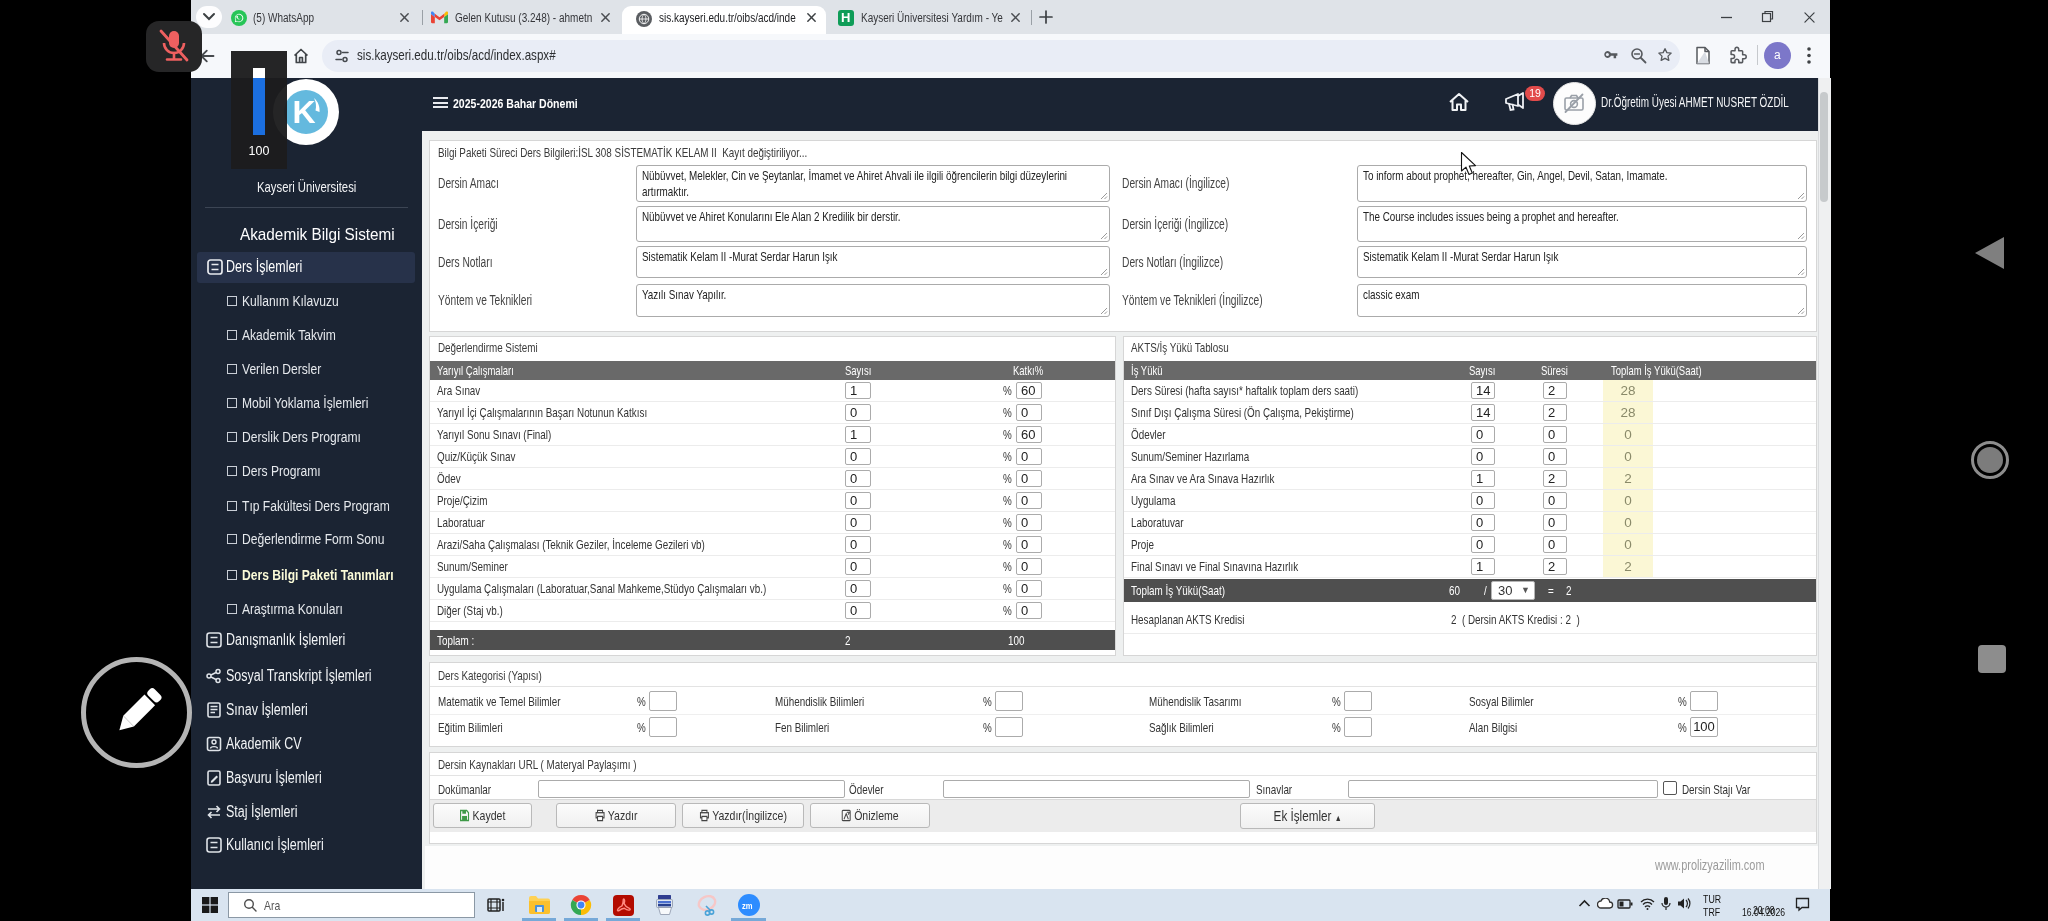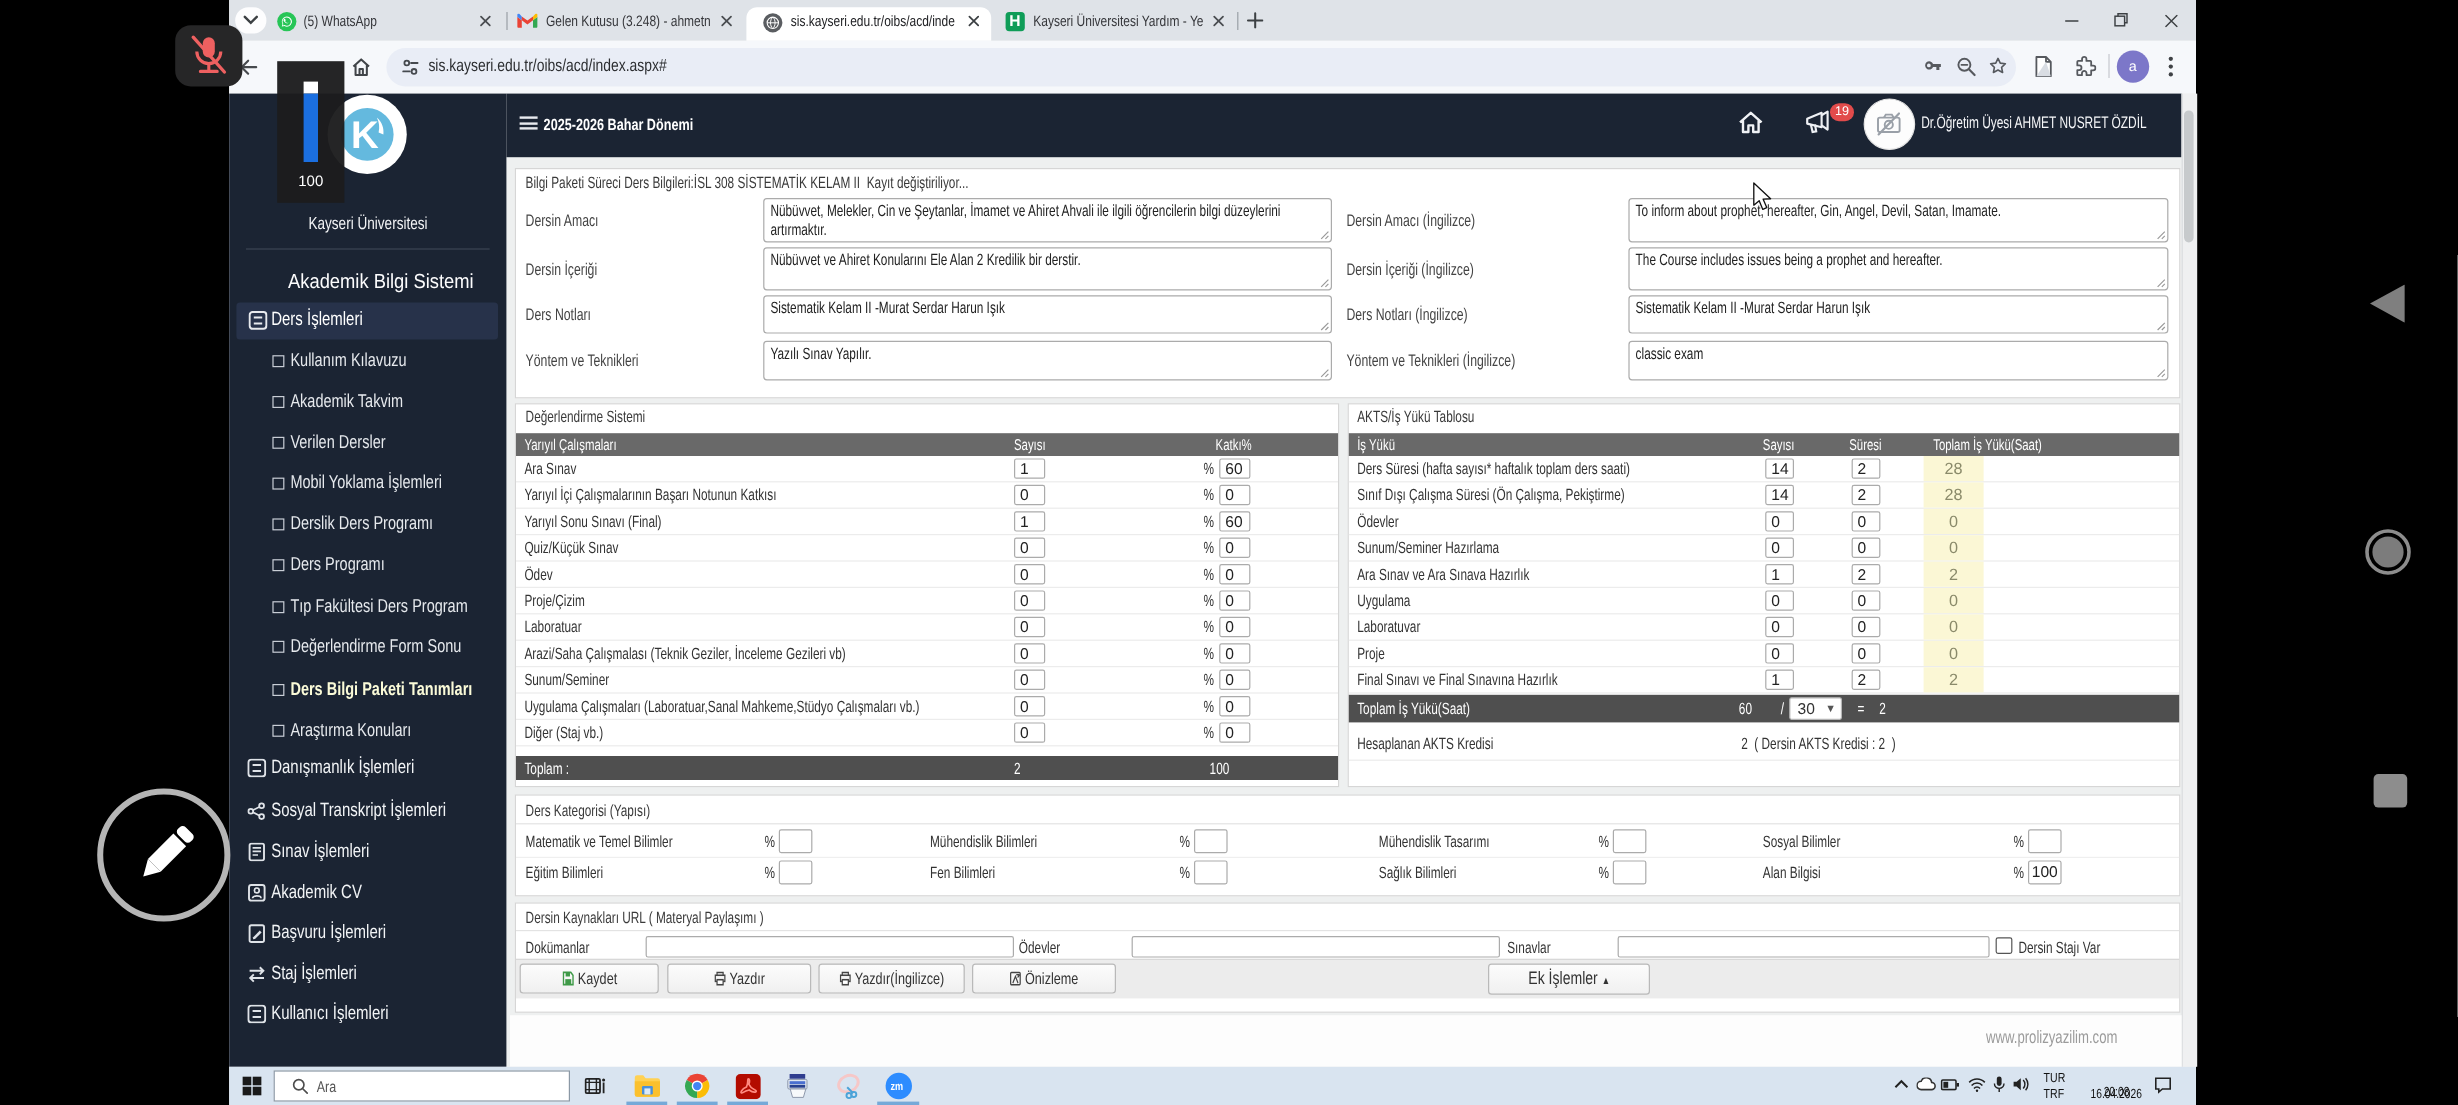--- a/index.html
+++ b/index.html
@@ -438,21 +438,21 @@
 <div class="a" style="left:430px;top:775px;width:1386px;height:1px;background:#e3e3e3;"></div>
 <div class="a tx" style="left:438px;top:782px;font-size:13.5px;color:#333;">Dokümanlar</div>
 <div class="a" style="left:538px;top:780px;width:307px;height:18px;border:1px solid #ababab;border-radius:2px;background:#fff;box-sizing:border-box;"></div>
 <div class="a tx" style="left:849px;top:782px;font-size:13.5px;color:#333;">Ödevler</div>
 <div class="a" style="left:943px;top:780px;width:307px;height:18px;border:1px solid #ababab;border-radius:2px;background:#fff;box-sizing:border-box;"></div>
 <div class="a tx" style="left:1256px;top:782px;font-size:13.5px;color:#333;">Sınavlar</div>
 <div class="a" style="left:1348px;top:780px;width:310px;height:18px;border:1px solid #ababab;border-radius:2px;background:#fff;box-sizing:border-box;"></div>
 <div class="a" style="left:1663px;top:781px;width:12px;height:12px;border:1.5px solid #555;border-radius:2px;background:#fff;"></div>
 <div class="a tx" style="left:1682px;top:782px;font-size:13.5px;color:#333;">Dersin Stajı Var</div>
 <div class="a" style="left:430px;top:799px;width:1386px;height:32px;background:#ececec;border-top:1px solid #d8d8d8;"></div>
-<div class="a" style="left:433px;top:803px;width:116px;height:25px;background:linear-gradient(#fcfcfc,#f0f0f0);border:1px solid #b9b9b9;border-radius:3px;box-sizing:border-box;font-size:13.5px;color:#333;text-align:center;line-height:23px;"><span class="scc"><svg style="vertical-align:-2px" width="13" height="13" viewBox="0 0 14 14">
+<div class="a" style="left:433px;top:803px;width:99px;height:25px;background:linear-gradient(#fcfcfc,#f0f0f0);border:1px solid #b9b9b9;border-radius:3px;box-sizing:border-box;font-size:13.5px;color:#333;text-align:center;line-height:23px;"><span class="scc"><svg style="vertical-align:-2px" width="13" height="13" viewBox="0 0 14 14">
           <path d="M1.5 1.5 H10 L12.5 4 V12.5 H1.5 Z" fill="none" stroke="#3f9a48" stroke-width="1.6"></path>
           <rect x="4" y="1.5" width="5" height="3.6" fill="#3f9a48"></rect>
           <rect x="3.6" y="7.5" width="6.8" height="5" fill="#3f9a48"></rect>
         </svg> Kaydet</span></div>
 <div class="a" style="left:556px;top:803px;width:120px;height:25px;background:linear-gradient(#fcfcfc,#f0f0f0);border:1px solid #b9b9b9;border-radius:3px;box-sizing:border-box;font-size:13.5px;color:#333;text-align:center;line-height:23px;"><span class="scc"><svg style="vertical-align:-2px" width="13" height="13" viewBox="0 0 14 14">
           <path d="M3.5 4 V1.5 H10.5 V4" fill="none" stroke="#444" stroke-width="1.4"></path>
           <rect x="1.5" y="4" width="11" height="5.5" fill="none" stroke="#444" stroke-width="1.4"></rect>
           <rect x="3.5" y="8" width="7" height="4.5" fill="#fff" stroke="#444" stroke-width="1.4"></rect>
         </svg> Yazdır</span></div>
 <div class="a" style="left:682px;top:803px;width:122px;height:25px;background:linear-gradient(#fcfcfc,#f0f0f0);border:1px solid #b9b9b9;border-radius:3px;box-sizing:border-box;font-size:13.5px;color:#333;text-align:center;line-height:23px;"><span class="scc"><svg style="vertical-align:-2px" width="13" height="13" viewBox="0 0 14 14">

